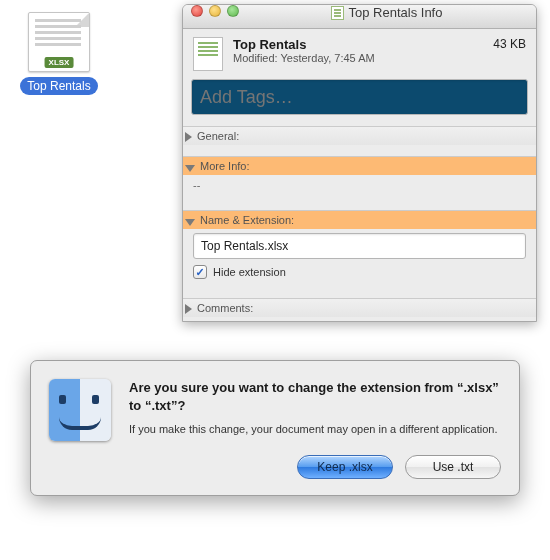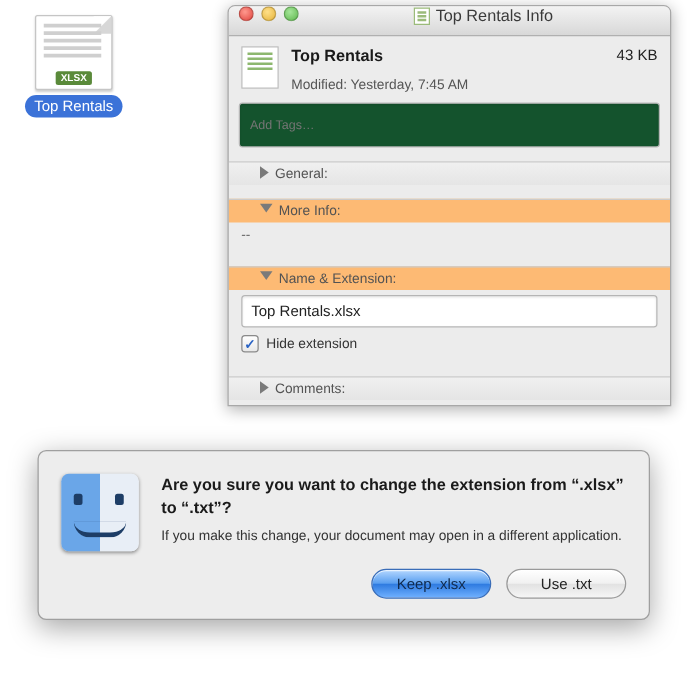--- a/index.html
+++ b/index.html
@@ -23,27 +23,27 @@
   .tl-zoom{background:radial-gradient(circle at 40% 35%,#a6e69a,#5fb84e);} 
   .titlebar-center { flex:1; display:flex; align-items:center; justify-content:center; gap:5px; font-size:13px; color:#3a3a3a; }
   .mini-doc { width:13px; height:14px; background:#fff; border:1px solid #9bbb7a; position:relative; }
   .mini-doc::after{content:"";position:absolute;top:2px;left:2px;right:2px;height:2px;background:#9bbb7a;box-shadow:0 3px 0 #9bbb7a,0 6px 0 #9bbb7a;}
   
   .summary { display:flex; padding:8px 10px 6px; gap:10px; align-items:flex-start; }
   .summary-icon { width:30px; height:34px; background:#fff; border:1px solid #bdbdbd; position:relative; flex-shrink:0;}
   .summary-icon::after{content:"";position:absolute;top:4px;left:4px;right:4px;height:2px;background:#8db86e;box-shadow:0 4px 0 #8db86e,0 8px 0 #8db86e,0 12px 0 #8db86e;}
   .summary-text { flex:1; }
   .summary-title { font-size:13px; font-weight:bold; color:#1a1a1a; }
-  .summary-sub { font-size:11px; color:#555; margin-top:10px; }
+  .summary-sub { font-size:11px; color:#555; margin-top:0; }
   .summary-size { font-size:12px; color:#222; }
   
   .tags-row { margin:2px 8px 6px; }
-  .tags-input { width:100%; height:36px; border:1px solid #b7b7b7; border-radius:3px; background:#14532d; font-size:10px; color:#9a9a9a; padding:4px 8px; box-shadow:inset 0 1px 2px rgba(0,0,0,.12); }
+  .tags-input { width:100%; height:36px; border:1px solid #b7b7b7; border-radius:3px; background:#0c4a6e; font-size:18px; color:#9a9a9a; padding:4px 8px; box-shadow:inset 0 1px 2px rgba(0,0,0,.12); }
   
-  .section-header { display:flex; align-items:flex-start; gap:5px; font-size:11px; color:#535353; padding:3px 25px; border-top:1px solid #cbcbcb; background:linear-gradient(#f0f0f0,#e5e5e5);margin-top:11px;}
+  .section-header { display:flex; align-items:flex-end; gap:5px; font-size:11px; color:#535353; padding:3px 2px; border-top:1px solid #cbcbcb; background:linear-gradient(#f0f0f0,#e5e5e5);margin-top:11px;}
   .section-header.open { background:#fdba74;}
   .tri { width:0;height:0; }
   .tri-right { border-top:5px solid transparent; border-bottom:5px solid transparent; border-left:7px solid #7a7a7a;}
   .tri-down { border-left:5px solid transparent; border-right:5px solid transparent; border-top:7px solid #7a7a7a;}
   .section-body { padding:4px 10px 8px; font-size:11px; color:#666;}
   .name-input { width:100%; height:26px; border:1px solid #b5b5b5; border-radius:3px; background:#fff; padding:3px 7px; font-size:12px; color:#222; box-shadow:inset 0 1px 2px rgba(0,0,0,.1); margin-bottom:6px;}
   .chk-row { display:flex; align-items:center; gap:6px; font-size:11px; color:#333;}
   .chkbox { width:14px; height:14px; border:1px solid #8a8a8a; border-radius:3px; background:linear-gradient(#fff,#e8e8e8); display:flex; align-items:center; justify-content:center; color:#2a63c4; font-size:11px; font-weight:bold;}
   
   

